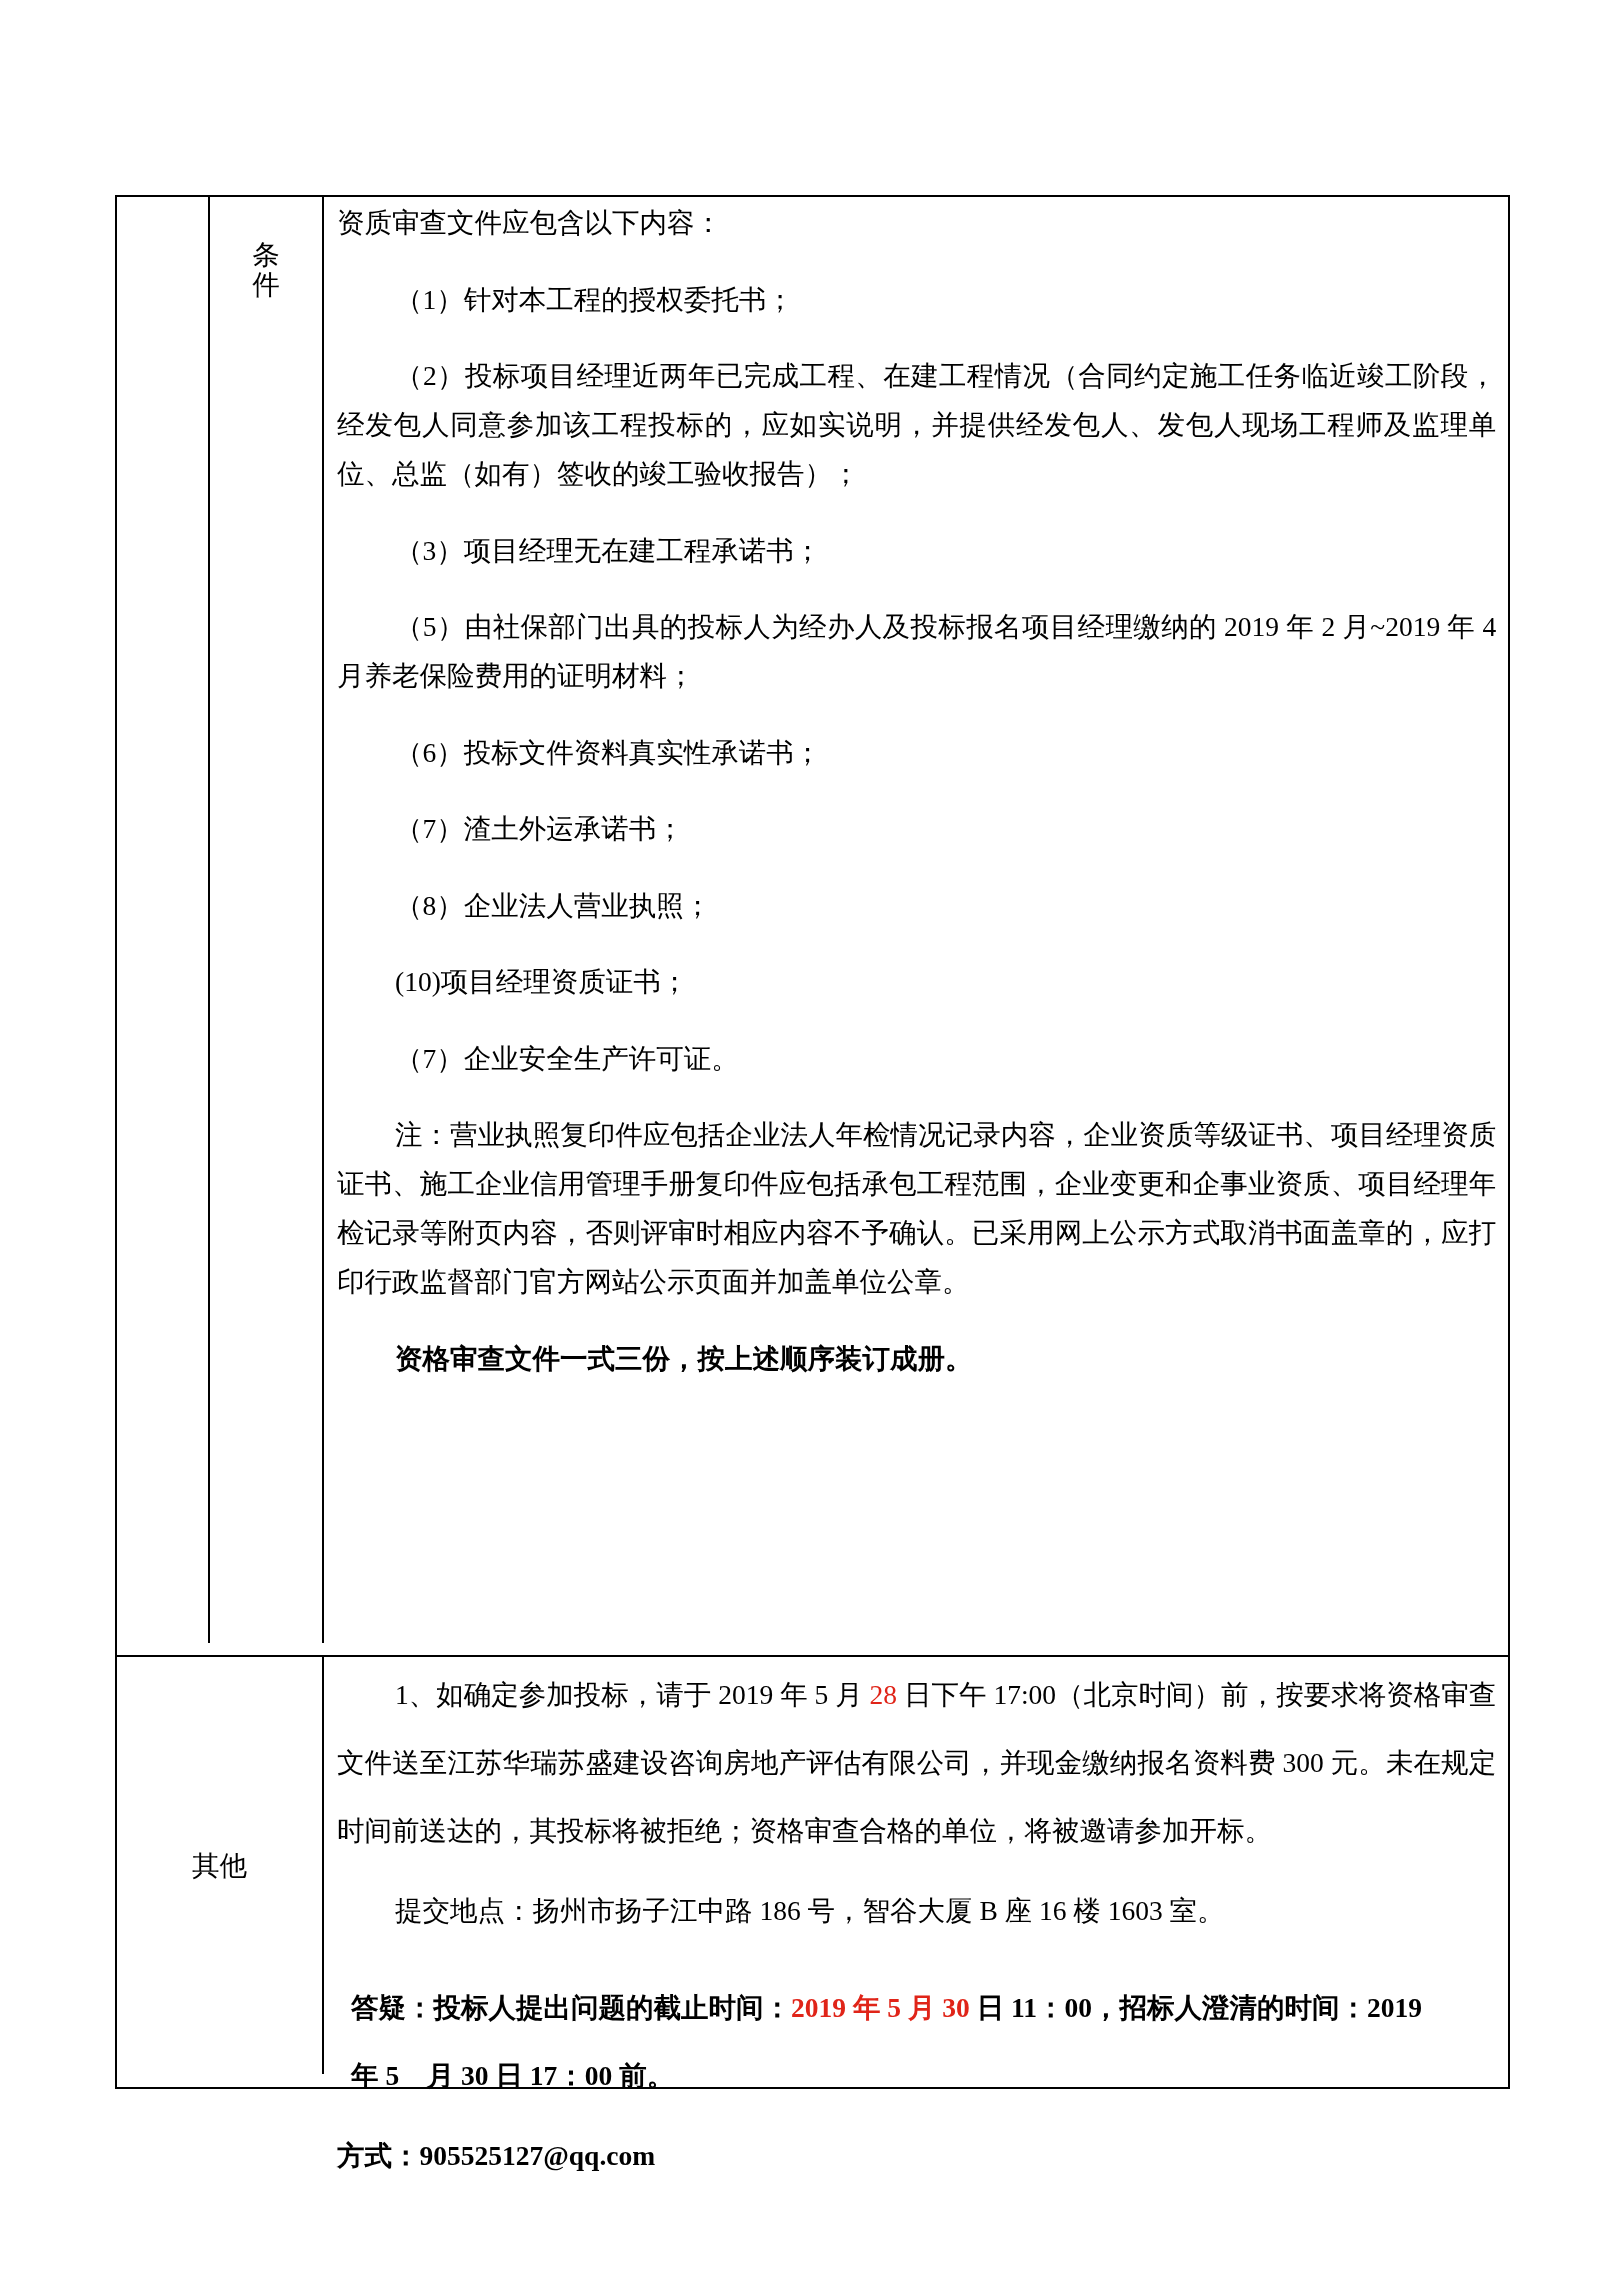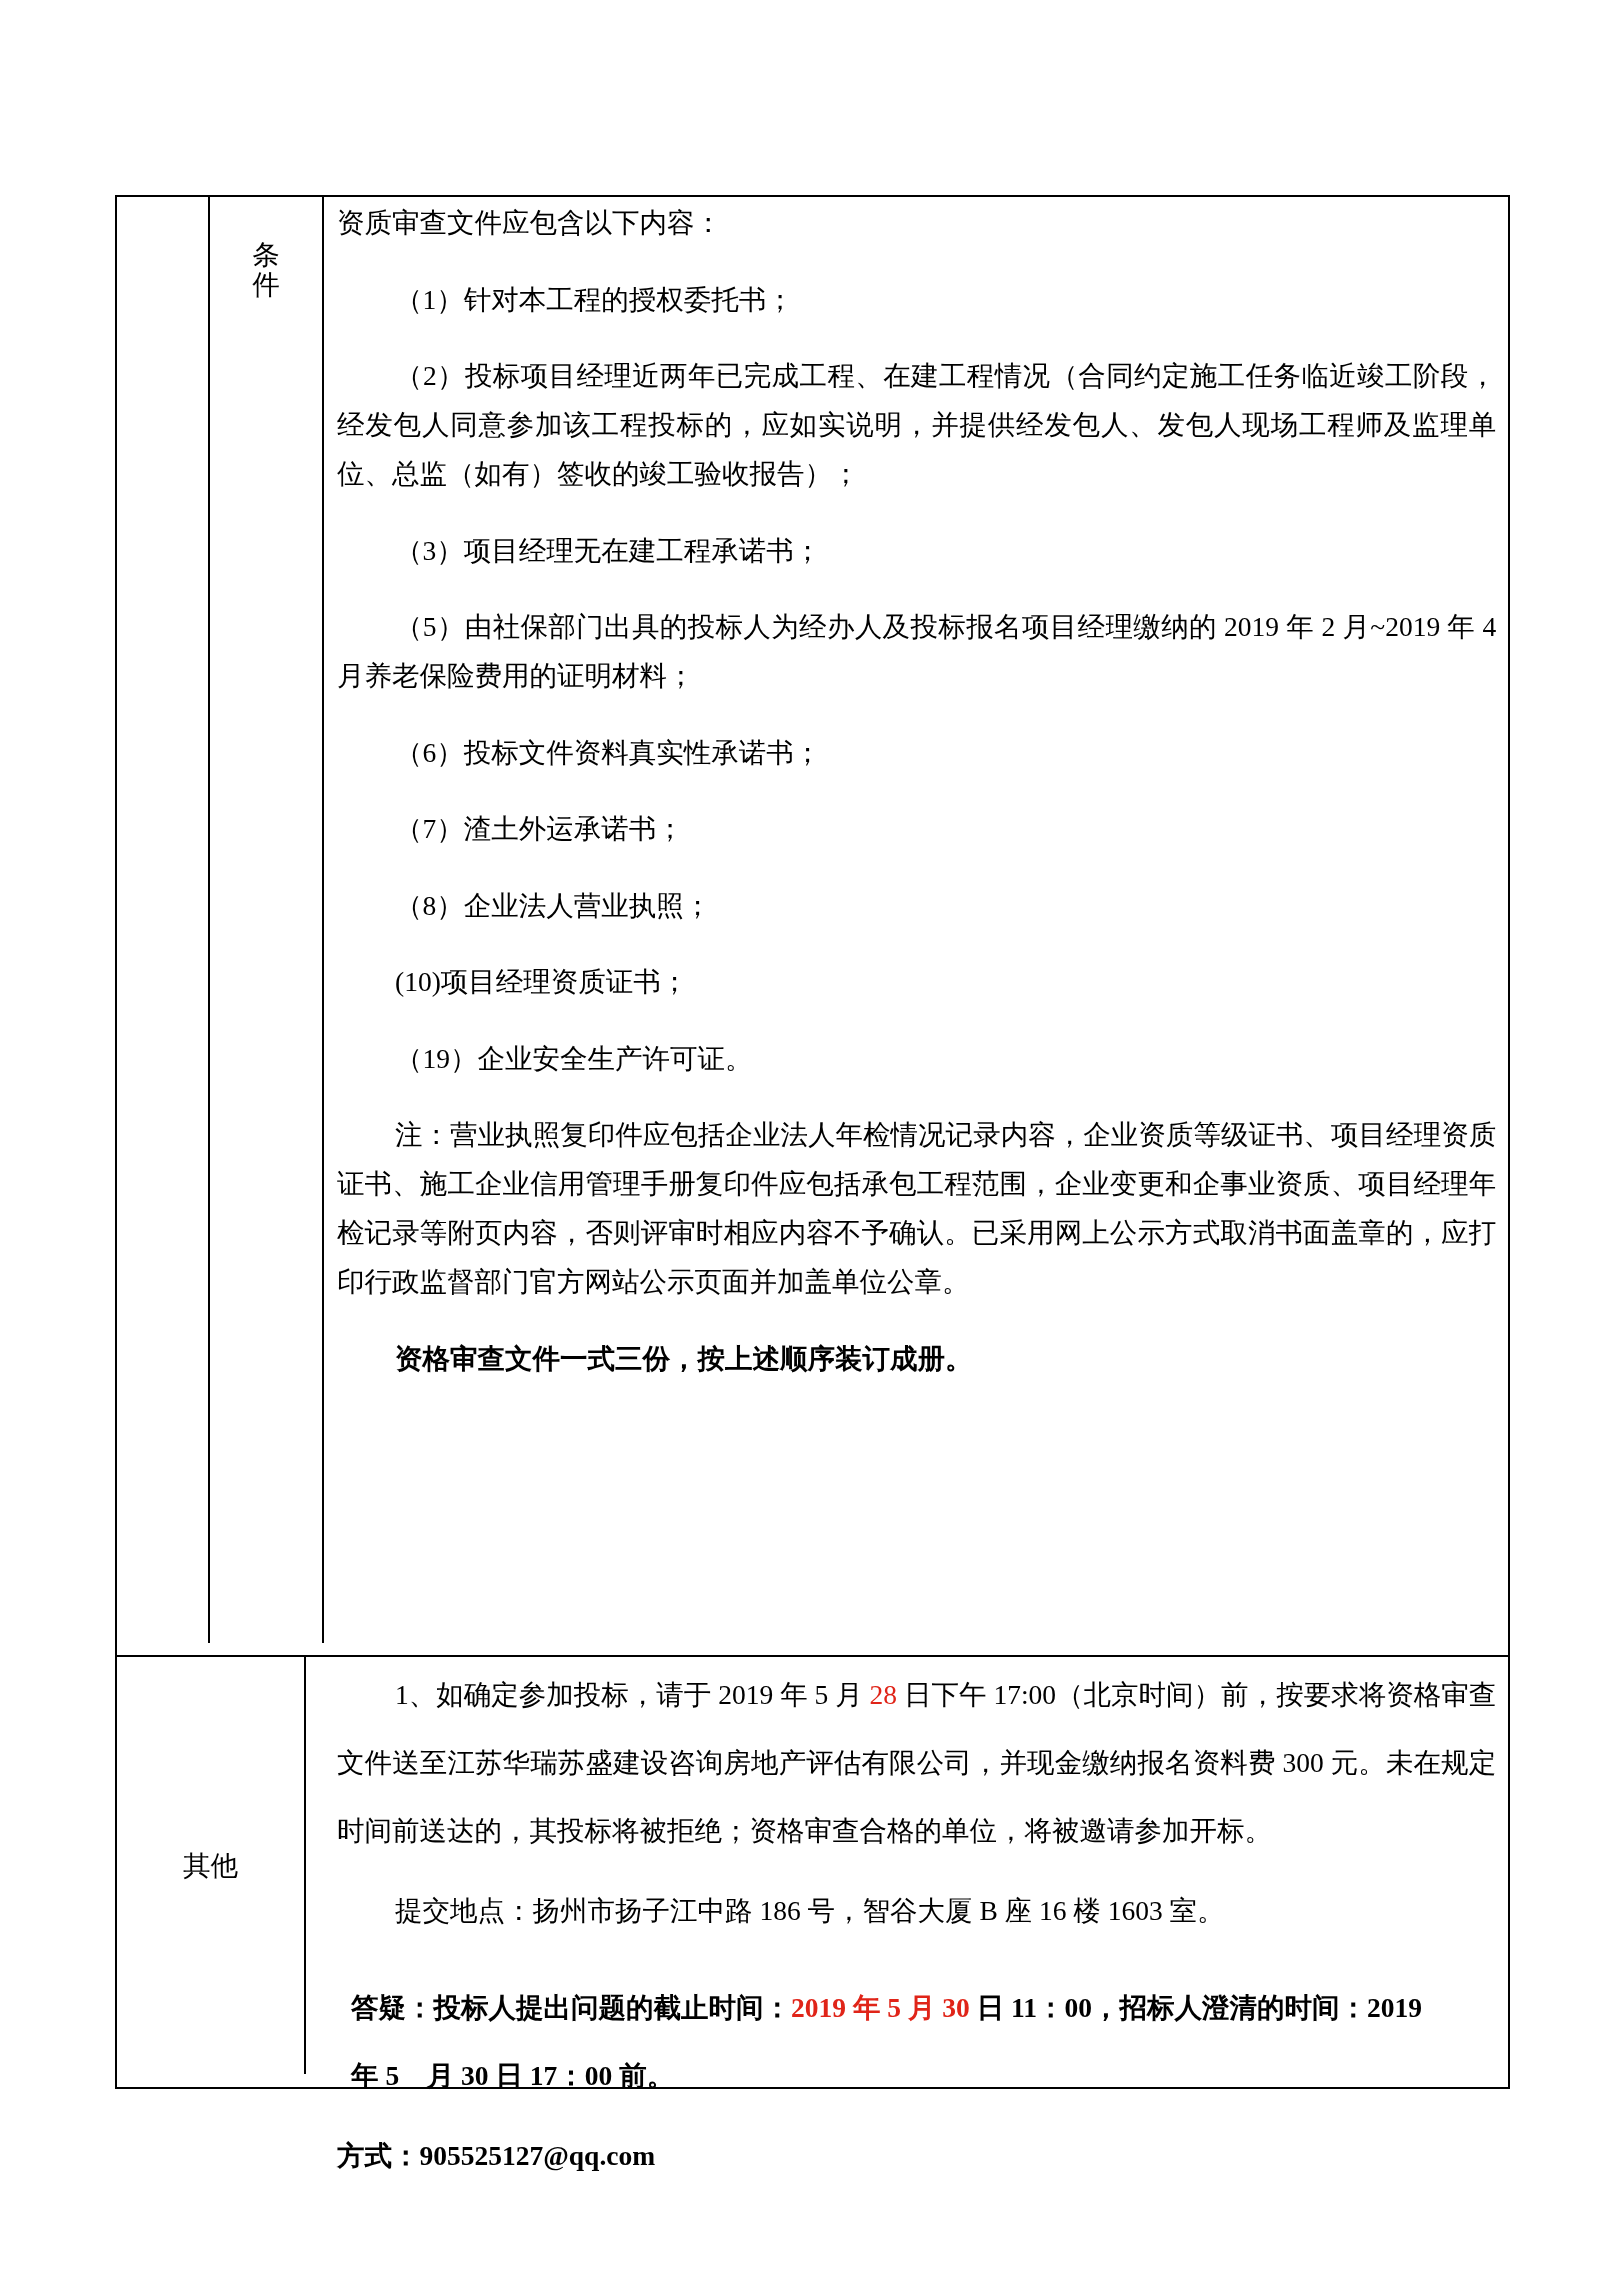--- a/index.html
+++ b/index.html
@@ -20,21 +20,21 @@
   }
   .row { position:absolute; left:0; width:100%; }
   .row-condition { top:0; height:1460px; border-bottom:2.6px solid #000; }
   .row-other { top:1460px; height:429px; }
 
   .cell { position:absolute; top:0; bottom:12px; }
   .cell-empty   { left:0;     width:93px; border-right:2px solid #000; }
   .cell-rowlab  { left:93px; width:114px; border-right:2px solid #000; }
   .cell-content { left:207px; right:0; }
 
-  .cell-merged-label { left:0; width:189px; border-right:2px solid #000;
+  .cell-merged-label { left:0; width:207px; border-right:2px solid #000;
                        display:flex; align-items:center; justify-content:center; }
 
   .vlabel {
     margin:43px auto 0; width:30px;
     font-size:27.5px; line-height:29.5px;
     text-align:center; word-break:break-all;
     letter-spacing:0;
   }
   .hlabel { font-size:27.5px; line-height:30px; }
 
@@ -69,21 +69,21 @@
       <div class="cell cell-content content-pad-1">
         <p class="para first">资质审查文件应包含以下内容：</p>
         <p class="para indent">（1）针对本工程的授权委托书；</p>
         <p class="para indent">（2）投标项目经理近两年已完成工程、在建工程情况（合同约定施工任务临近竣工阶段，经发包人同意参加该工程投标的，应如实说明，并提供经发包人、发包人现场工程师及监理单位、总监（如有）签收的竣工验收报告）；</p>
         <p class="para indent">（3）项目经理无在建工程承诺书；</p>
         <p class="para indent">（5）由社保部门出具的投标人为经办人及投标报名项目经理缴纳的 2019 年 2 月~2019 年 4 月养老保险费用的证明材料；</p>
         <p class="para indent">（6）投标文件资料真实性承诺书；</p>
         <p class="para indent">（7）渣土外运承诺书；</p>
         <p class="para indent">（8）企业法人营业执照；</p>
         <p class="para indent">(10)项目经理资质证书；</p>
-        <p class="para indent">（19）企业安全生产许可证。</p>
+        <p class="para indent">（7）企业安全生产许可证。</p>
         <p class="para indent">注：营业执照复印件应包括企业法人年检情况记录内容，企业资质等级证书、项目经理资质证书、施工企业信用管理手册复印件应包括承包工程范围，企业变更和企事业资质、项目经理年检记录等附页内容，否则评审时相应内容不予确认。已采用网上公示方式取消书面盖章的，应打印行政监督部门官方网站公示页面并加盖单位公章。</p>
         <p class="para indent bold">资格审查文件一式三份，按上述顺序装订成册。</p>
       </div>
     </div>
 
     <div class="row row-other">
       <div class="cell cell-merged-label">
         <div class="hlabel">其他</div>
       </div>
       <div class="cell cell-content content-pad-2">

